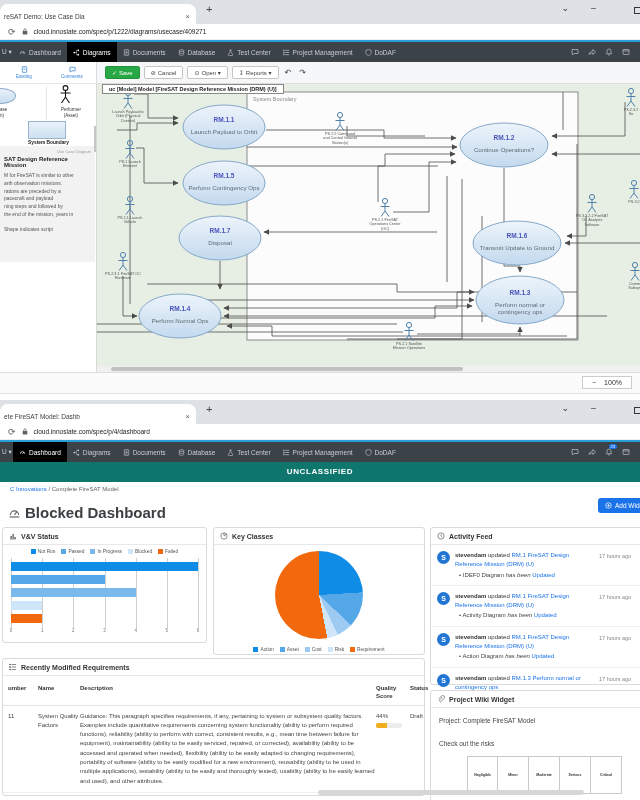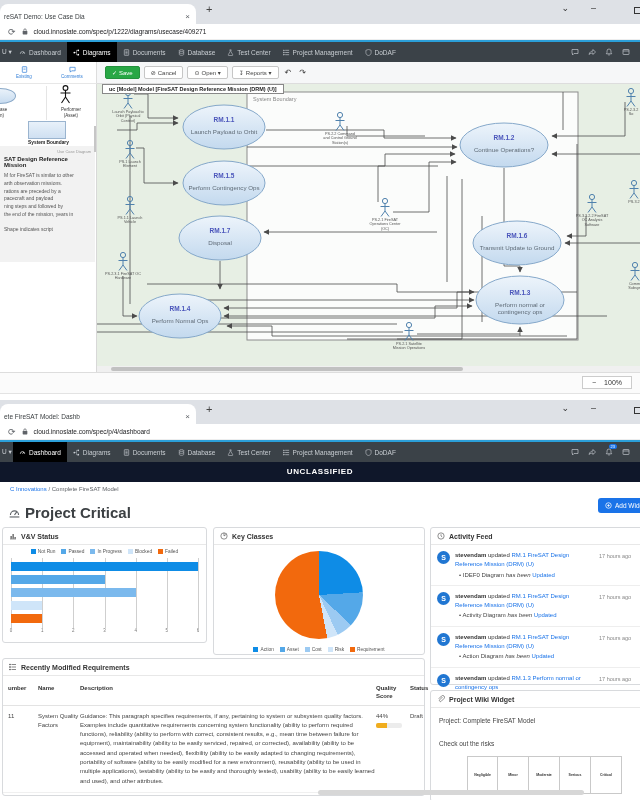--- a/index.html
+++ b/index.html
@@ -75,21 +75,21 @@
   .dstatus{position:absolute;top:372px;left:0;right:0;height:22px;background:#fbfbfb;border-top:1px solid #ddd;}
   .zoombox{position:absolute;right:8px;top:3px;display:flex;gap:8px;border:1px solid #ccc;background:#fff;
     padding:2px 9px;font-size:7px;color:#333;}
 
   .ucid{fill:#4a55bb;font-weight:bold;font-size:6.5px;text-anchor:middle;}
   .ucname{fill:#5f6b77;font-size:6.2px;text-anchor:middle;}
   .actor{stroke:#4f81ad;stroke-width:1;}
   .actlbl{stroke:none;fill:#555;font-size:3.8px;text-anchor:middle;}
 
   
-  .banner{height:20px;background:#0f172a;color:#fff;text-align:center;font-weight:bold;font-size:8px;
+  .banner{height:20px;background:#0f766e;color:#fff;text-align:center;font-weight:bold;font-size:8px;
     line-height:20px;letter-spacing:.6px;}
   .crumbs{position:absolute;left:10px;top:86px;font-size:6px;color:#5f6368;}
   .crumbs a{color:#1a73e8;text-decoration:none;}
   .ptitle{position:absolute;left:8px;top:94px;display:flex;align-items:center;gap:4px;font-size:15px;color:#3c4043;}
   .ptitle svg{width:13px;height:13px;color:#5f6368;}
   .addw{position:absolute;left:598px;top:98px;background:#1a73e8;color:#fff;border:none;border-radius:3px;
     font-size:6.5px;padding:4px 7px;display:flex;align-items:center;gap:3px;white-space:nowrap;}
   .addw svg{width:7px;height:7px;}
 
   .card{position:absolute;background:#fff;border:1px solid #d8dadd;border-radius:3px;}
@@ -625,21 +625,21 @@
     <a href="#">C Innovations</a>
     <span>/</span>
     <span>Complete FireSAT Model</span>
   </div>
   <h1 class="ptitle">
     <svg viewBox="0 0 16 16" fill="none" stroke="currentColor" stroke-width="1.4">
         <path d="M3 11a5 5 0 0 1 10 0"></path>
         <path d="M8 11l3-4"></path>
         <path d="M2 13.5h12"></path>
       </svg>
-    <span>Project Critical</span>
+    <span>Blocked Dashboard</span>
   </h1>
   <button class="addw">
     <svg viewBox="0 0 16 16" fill="none" stroke="currentColor" stroke-width="1.7">
         <circle cx="8" cy="8" r="6.3"></circle>
         <path d="M8 5v6M5 8h6"></path>
       </svg>
     <span>Add Widg</span>
   </button>
 
   <div class="card" id="card-vv">

